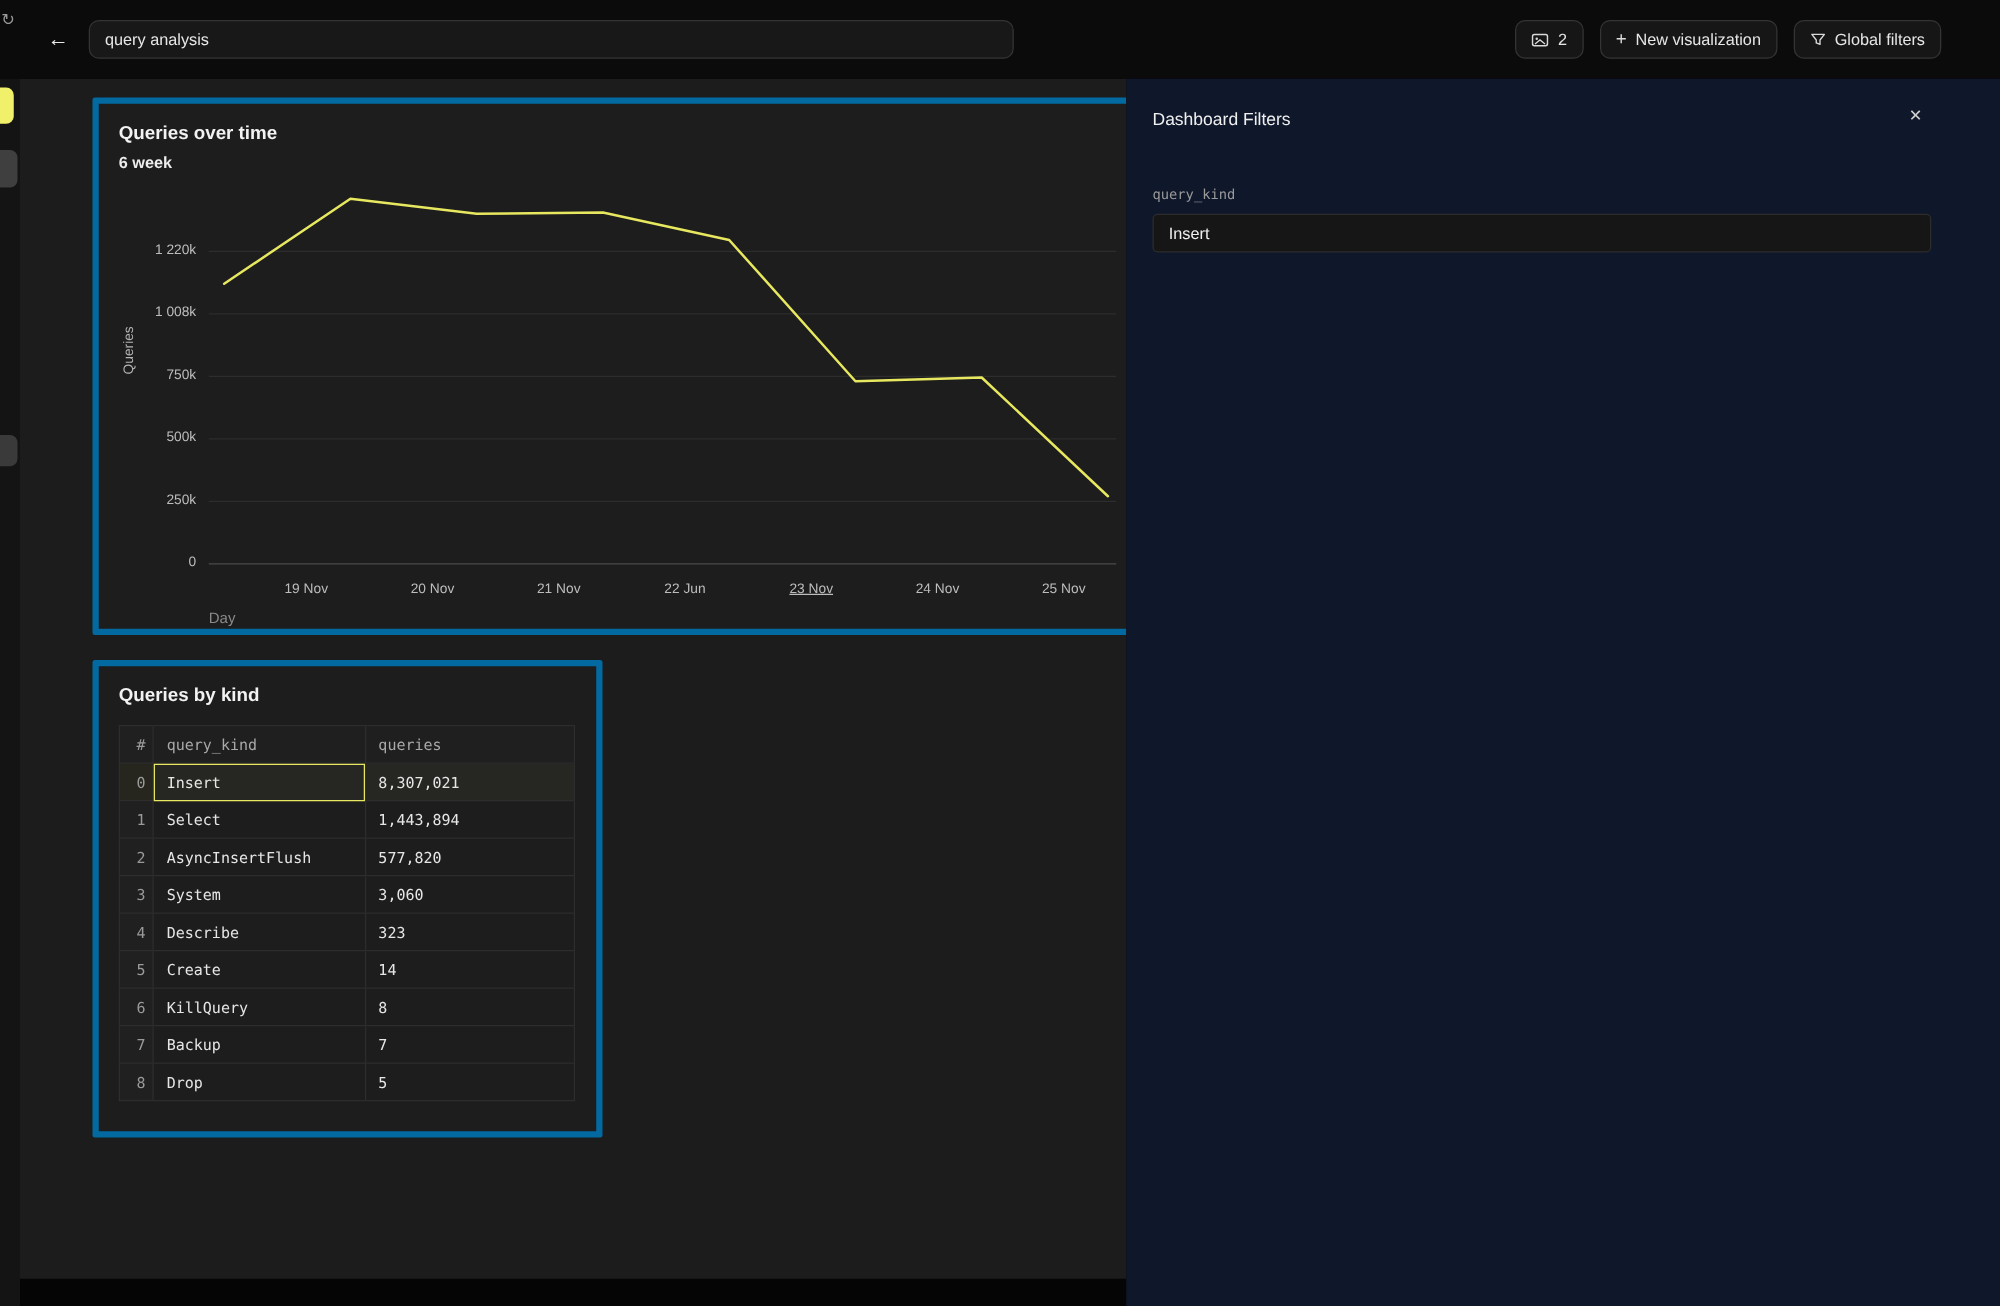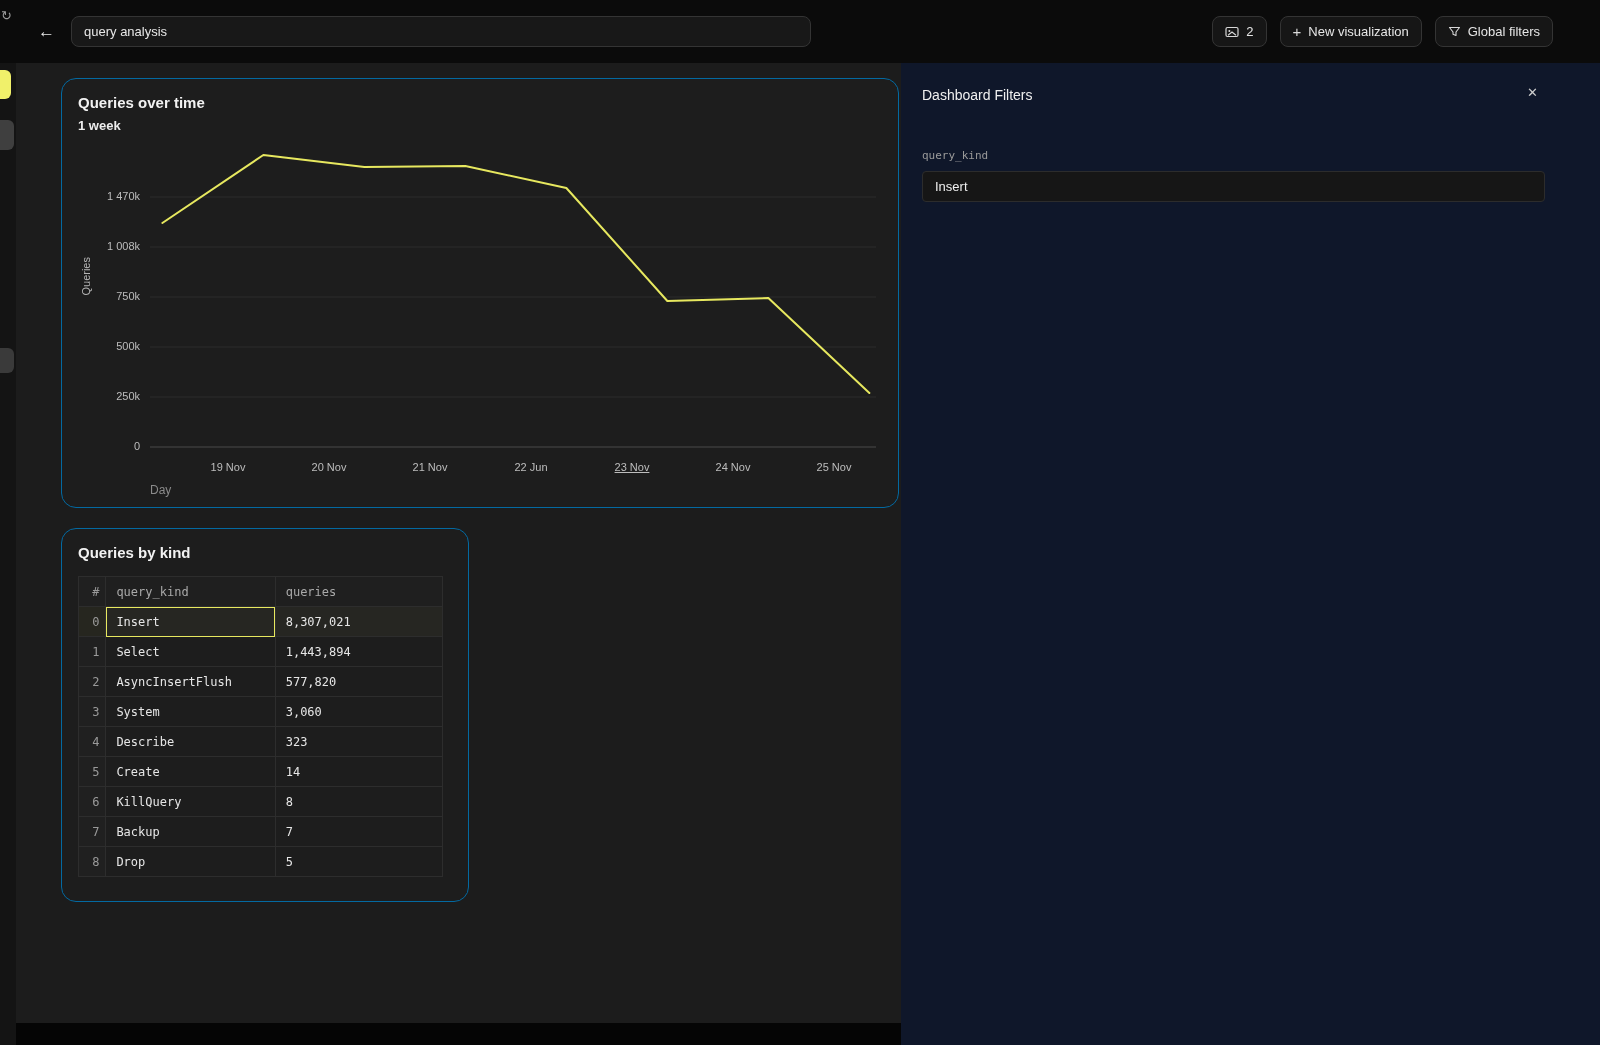--- a/index.html
+++ b/index.html
@@ -19,21 +19,21 @@
 
   
   .rail{grid-row:2;grid-column:1;background:#141414;position:relative;}
   .rail-pill{position:absolute;left:0;border-radius:0 6px 6px 0;}
   .rail-pill.active{top:7px;width:11px;height:29px;background:#f0f06a;}
   .rail-pill.g1{top:57px;width:14px;height:30px;background:#3f3f3f;}
   .rail-pill.g2{top:285px;width:14px;height:25px;background:#3a3a3a;}
 
   
   .main{grid-row:2;grid-column:2;background:#1c1c1c;height:960px;padding:15px 0 0 45px;overflow:hidden;}
-  .card{background:#1d1d1d;border:1px solid #0369a1;border-radius:15px;}
+  .card{background:#1d1d1d;border:5px solid #0369a1;border-radius:2px;margin-left:13px;}
   .chart-card{width:838px;height:430px;padding:15px 16px;}
   .card-title{font-size:15px;font-weight:bold;color:#f2f2f2;}
   .card-subtitle{font-size:13px;font-weight:bold;color:#ededed;margin-top:7px;}
 
   .chart-wrap{position:relative;margin-top:4px;height:360px;}
   .chart-svg{position:absolute;left:72px;top:10px;overflow:visible;}
   .ytick{position:absolute;left:0;width:62px;text-align:right;font-size:11px;color:#bdbdbd;}
   .xtick{position:absolute;width:80px;text-align:center;font-size:11px;color:#bdbdbd;top:324px;}
   .x-axis-title{position:absolute;left:72px;top:346px;width:726px;text-align:left;font-size:12px;color:#8b8b8b;}
   .y-axis-title{position:absolute;left:2px;top:120px;writing-mode:vertical-rl;transform:rotate(180deg);font-size:11px;color:#b5b5b5;}
@@ -97,39 +97,39 @@
   <div class="rail">
     <div class="rail-pill active"></div>
     <div class="rail-pill g1"></div>
     <div class="rail-pill g2"></div>
   </div>
 
   <div class="main">
 
     <div class="card chart-card">
       <div class="card-title">Queries over time</div>
-      <div class="card-subtitle">1 week</div>
+      <div class="card-subtitle">6 week</div>
       <div class="chart-wrap">
         <div class="y-axis-title">Queries</div>
         <svg class="chart-svg" width="726" height="300">
             <line x1="0" x2="726" y1="250" y2="250" stroke="#2d2d2d" stroke-width="1"></line>
             <line x1="0" x2="726" y1="200" y2="200" stroke="#2d2d2d" stroke-width="1"></line>
             <line x1="0" x2="726" y1="150" y2="150" stroke="#2d2d2d" stroke-width="1"></line>
             <line x1="0" x2="726" y1="100" y2="100" stroke="#2d2d2d" stroke-width="1"></line>
             <line x1="0" x2="726" y1="50" y2="50" stroke="#2d2d2d" stroke-width="1"></line>
             <line x1="0" x2="726" y1="300" y2="300" stroke="#4a4a4a" stroke-width="1"></line>
             <polyline points="12.349999999999994,76 113.35,8 214.35000000000002,20 315.35,19 416.35,41 517.3499999999999,154 618.3499999999999,151 719.3499999999999,246" fill="none" stroke="#e7e85f" stroke-width="2" stroke-linejoin="round" stroke-linecap="round"></polyline>
           </svg>
         <div class="x-axis-title">Day</div>
       <div class="ytick" style="top: 303px;">0</div>
           <div class="ytick" style="top: 253px;">250k</div>
           <div class="ytick" style="top: 203px;">500k</div>
           <div class="ytick" style="top: 153px;">750k</div>
           <div class="ytick" style="top: 103px;">1 008k</div>
-          <div class="ytick" style="top: 53px;">1 470k</div>
+          <div class="ytick" style="top: 53px;">1 220k</div>
           <div class="xtick" style="left: 110px;">19 Nov</div>
           <div class="xtick" style="left: 211px;">20 Nov</div>
           <div class="xtick" style="left: 312px;">21 Nov</div>
           <div class="xtick" style="left: 413px;">22 Jun</div>
           <div class="xtick" style="left: 514px; text-decoration: underline;">23 Nov</div>
           <div class="xtick" style="left: 615px;">24 Nov</div>
           <div class="xtick" style="left: 716px;">25 Nov</div>
         </div>
     </div>
 

